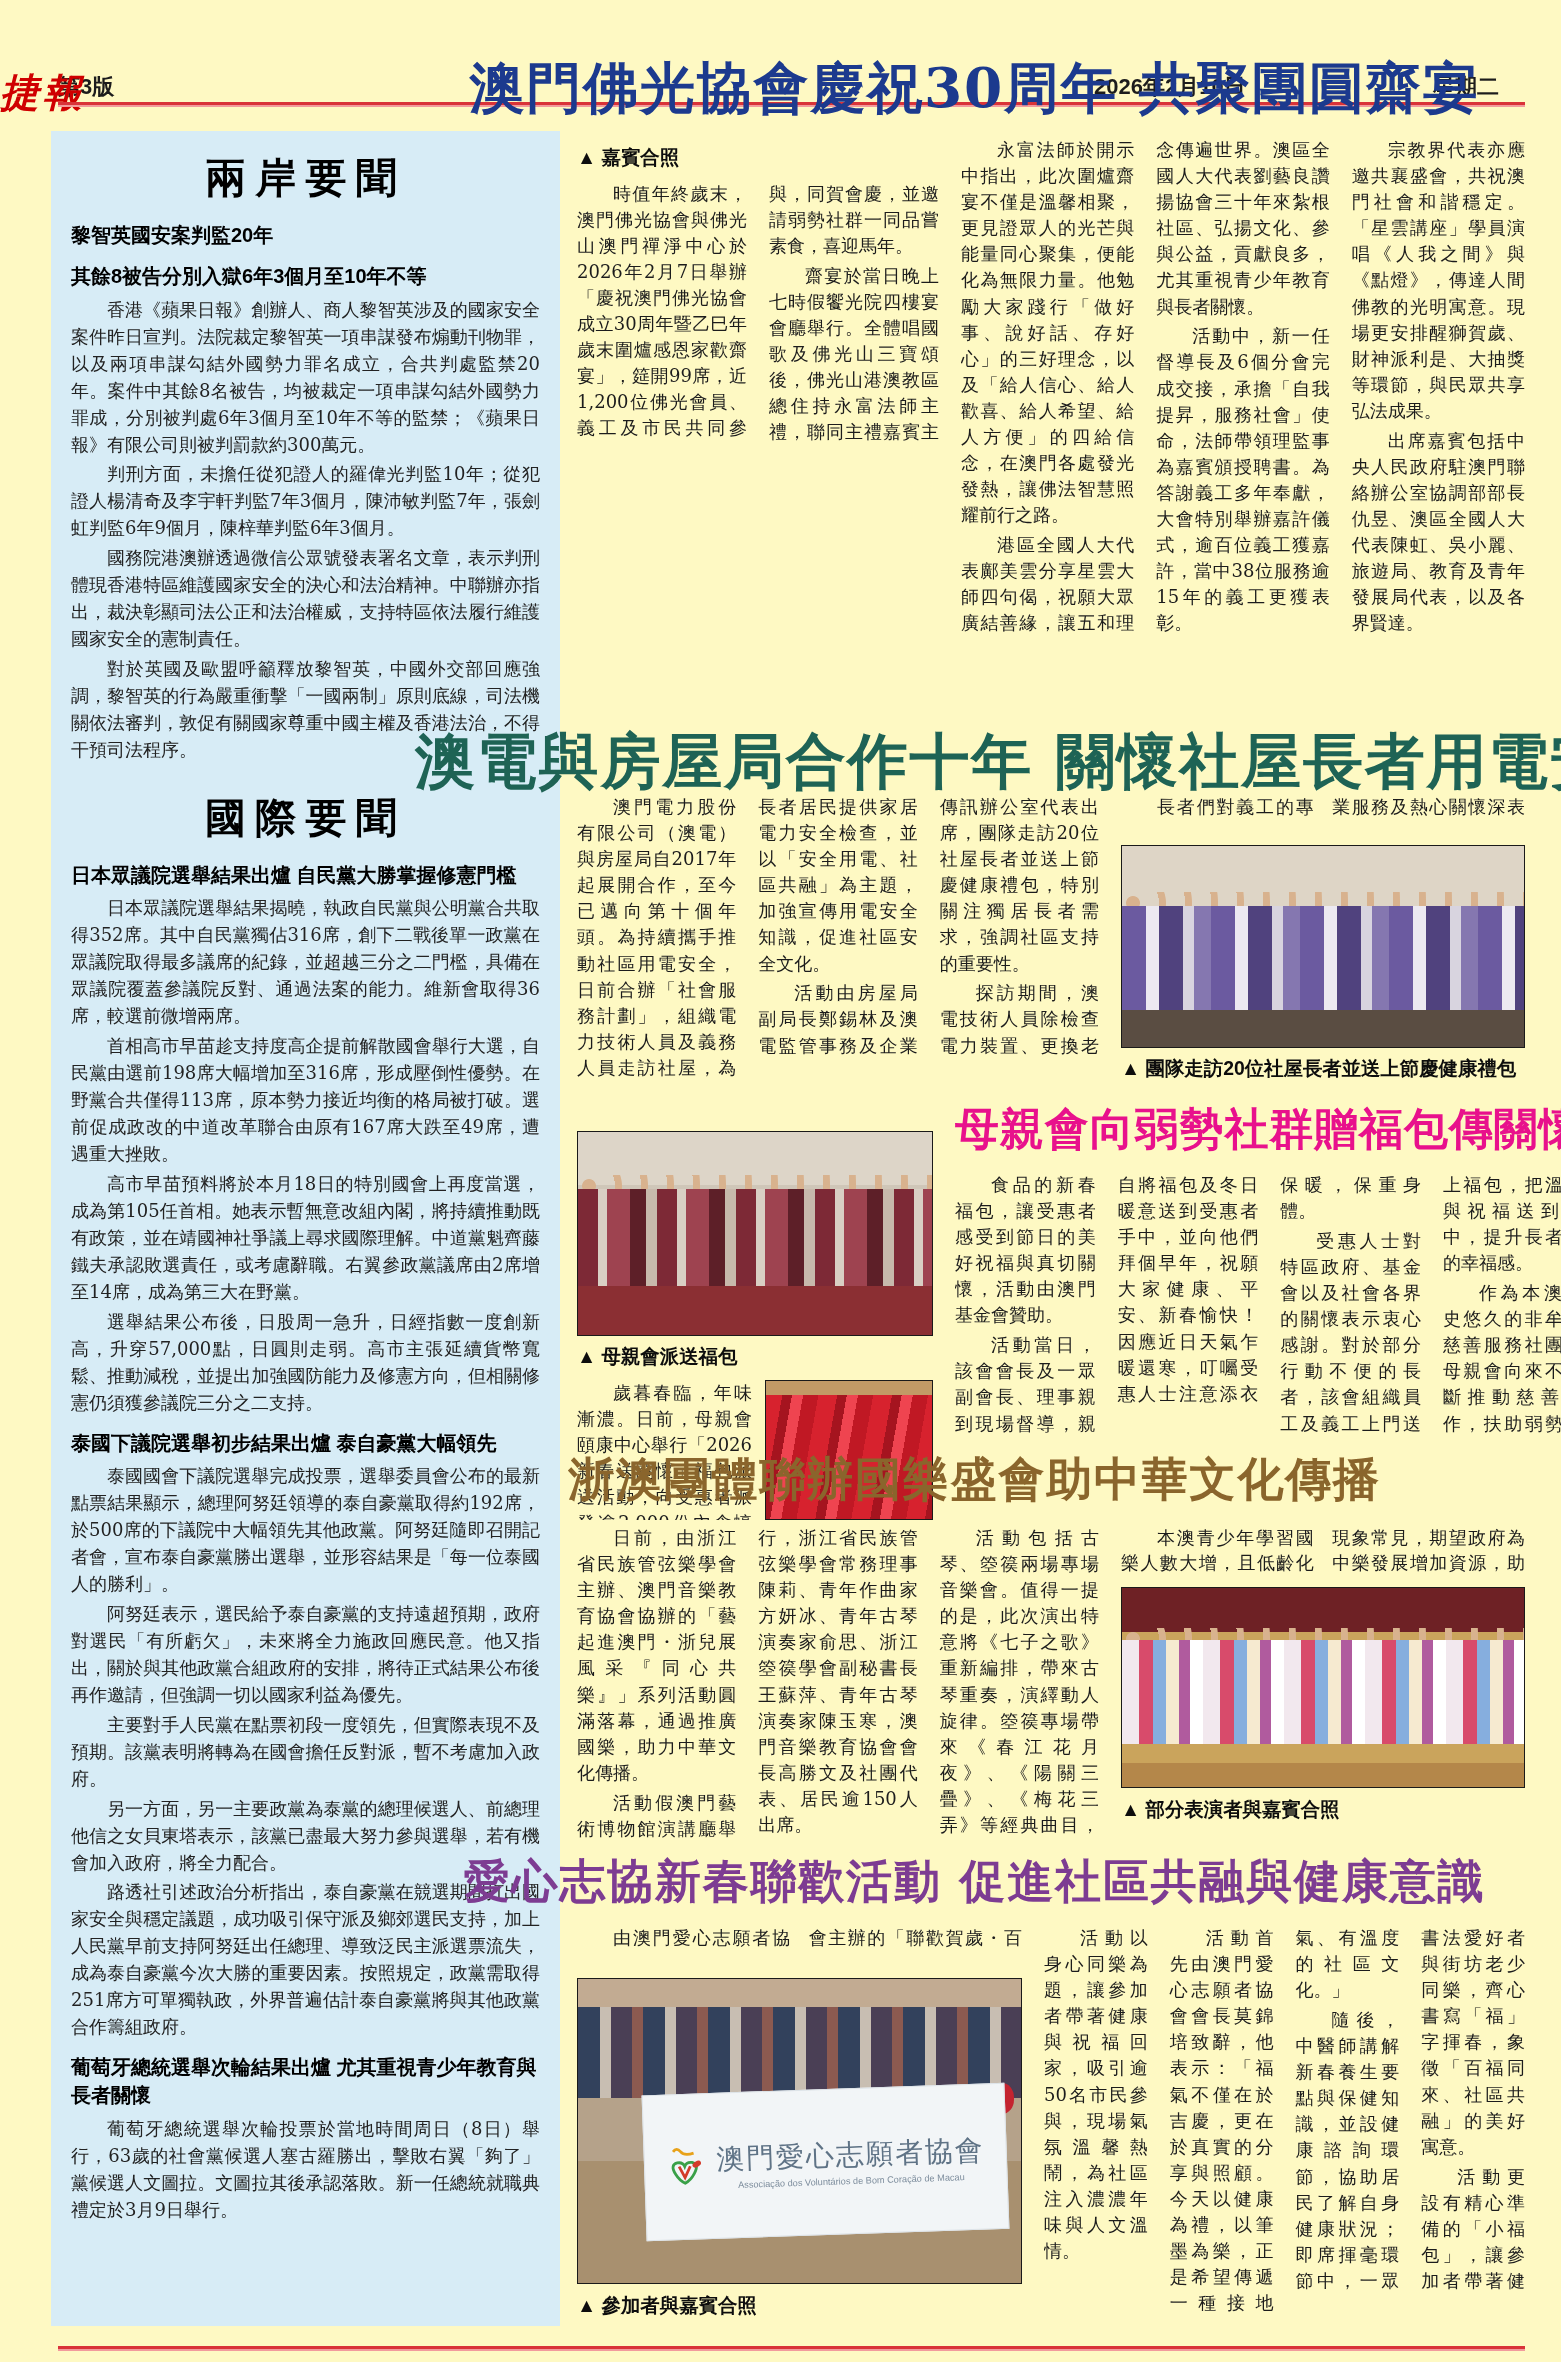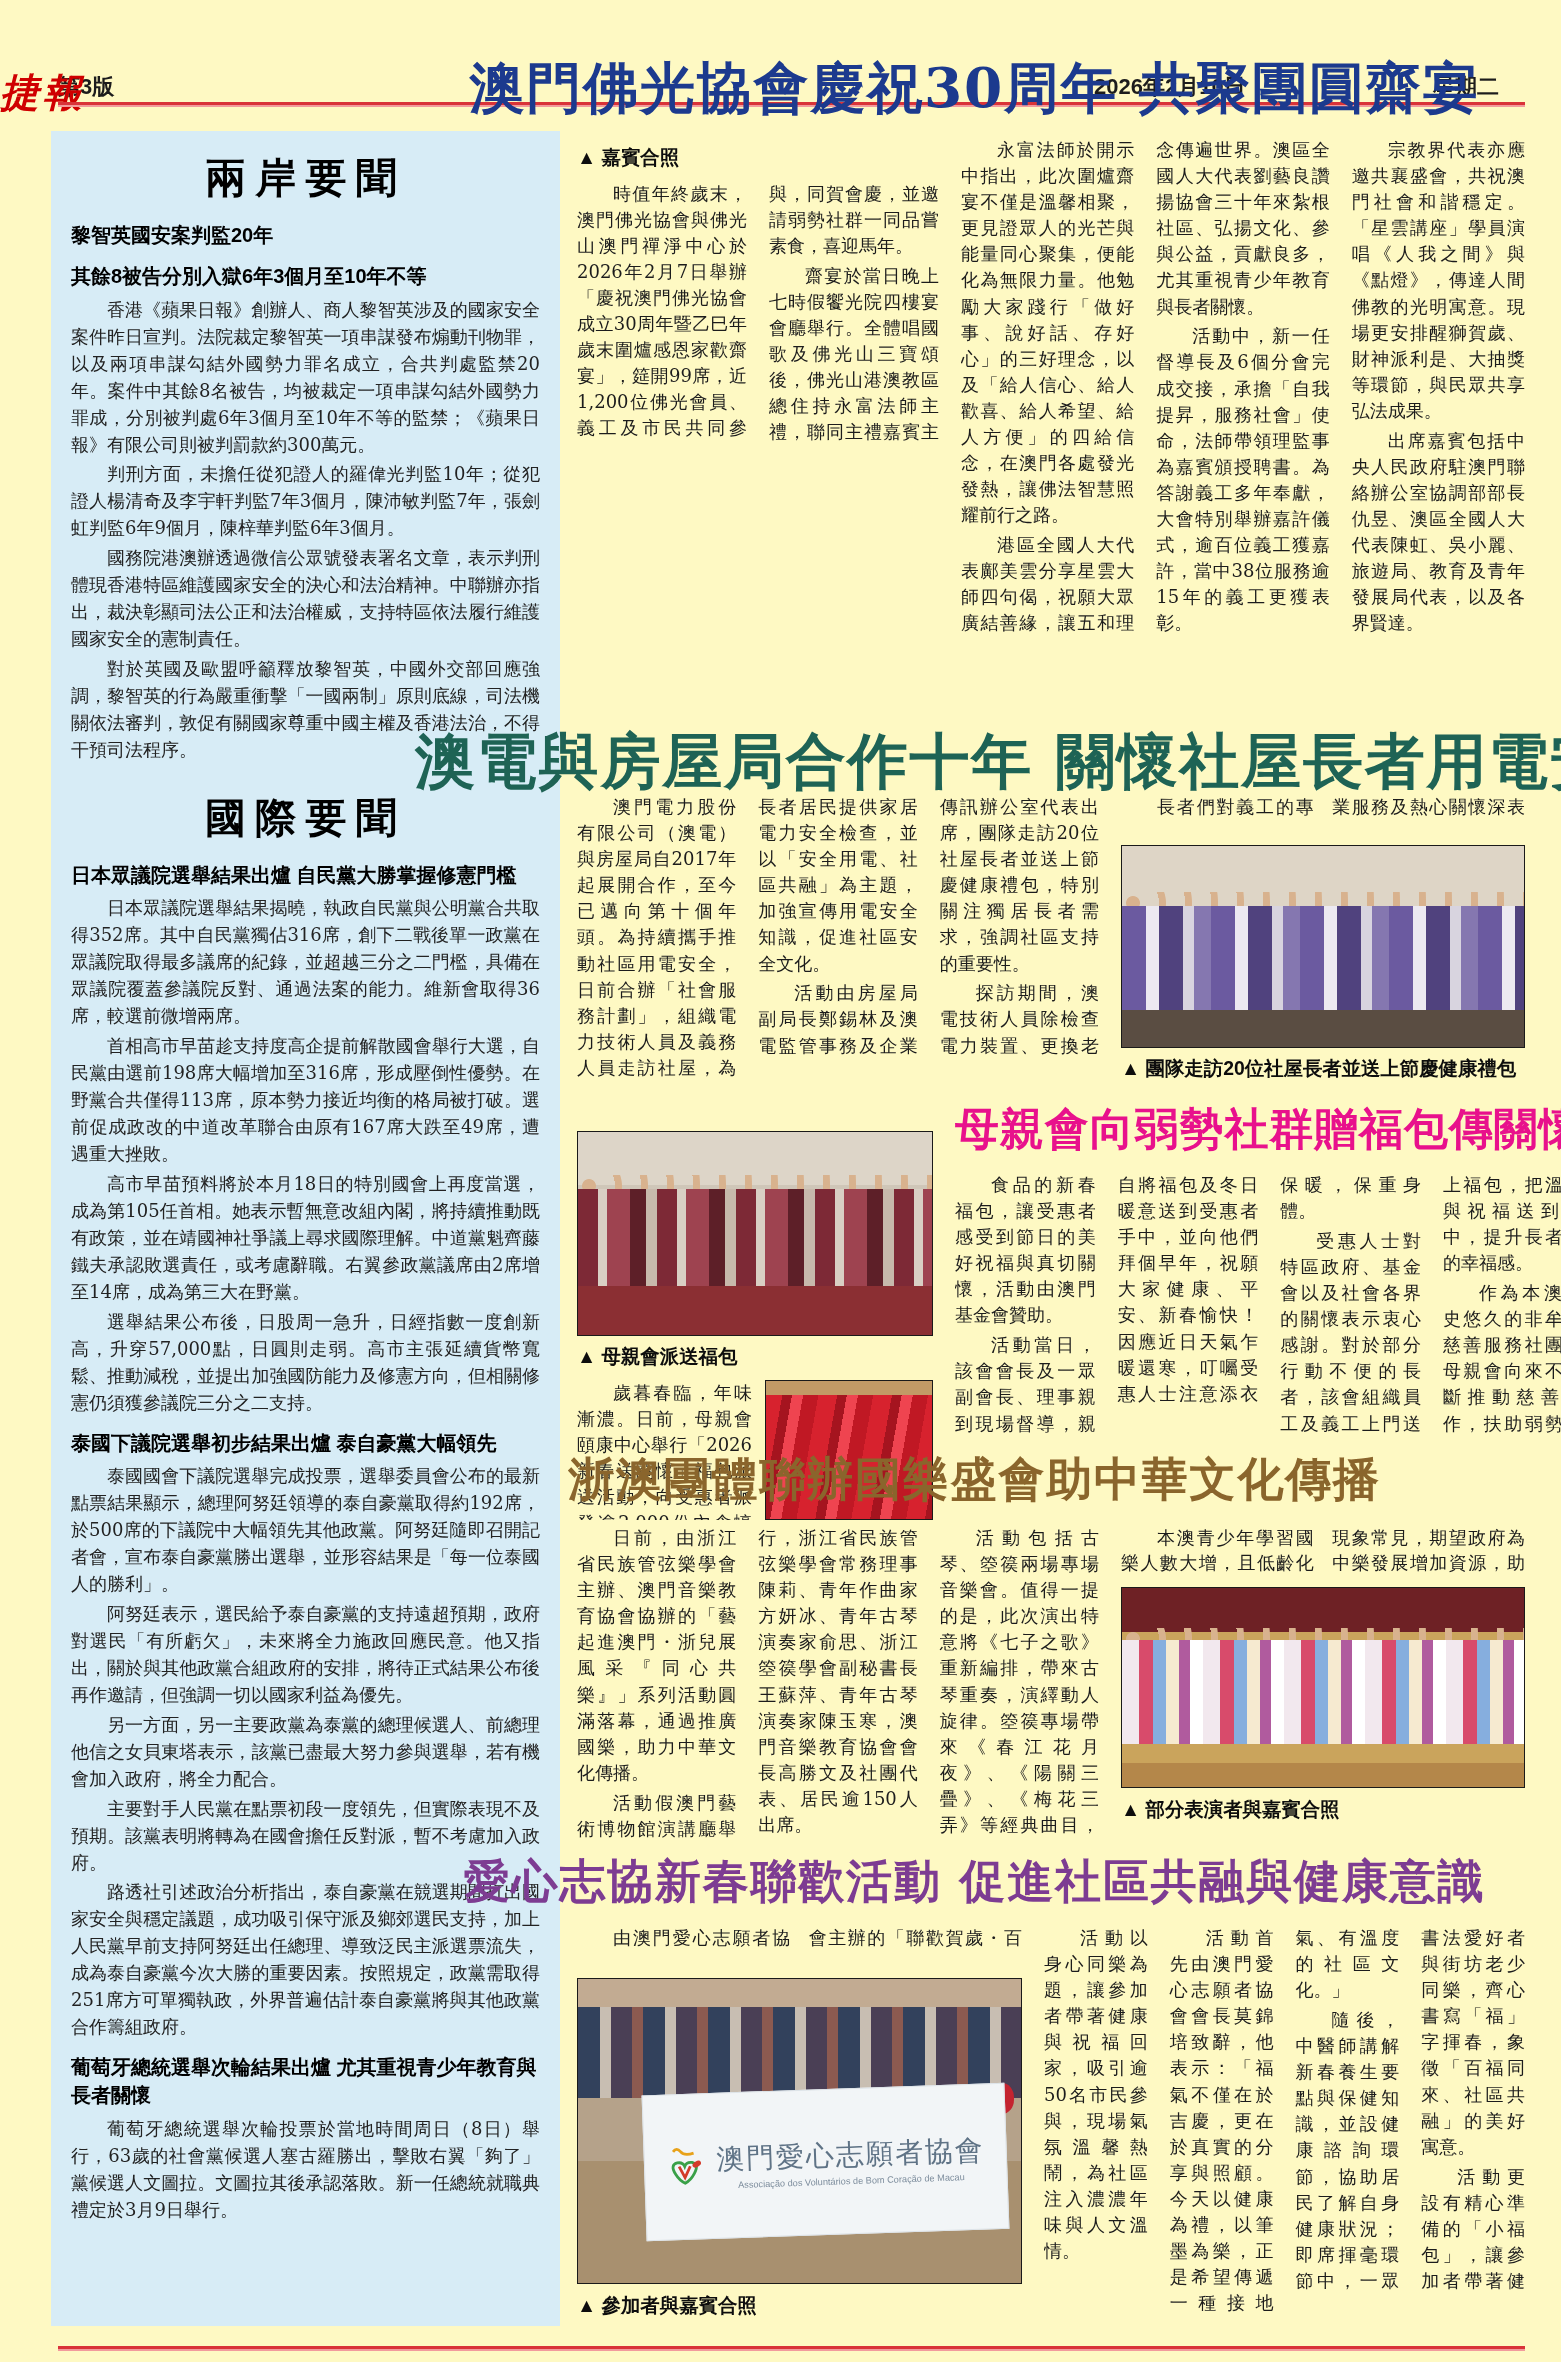--- a/index.html
+++ b/index.html
@@ -114,22 +114,22 @@
       <p class="sb-title">日本眾議院選舉結果出爐 自民黨大勝掌握修憲門檻</p>
       <p class="body">日本眾議院選舉結果揭曉，執政自民黨與公明黨合共取得352席。其中自民黨獨佔316席，創下二戰後單一政黨在眾議院取得最多議席的紀錄，並超越三分之二門檻，具備在眾議院覆蓋參議院反對、通過法案的能力。維新會取得36席，較選前微增兩席。</p>
       <p class="body">首相高市早苗趁支持度高企提前解散國會舉行大選，自民黨由選前198席大幅增加至316席，形成壓倒性優勢。在野黨合共僅得113席，原本勢力接近均衡的格局被打破。選前促成政改的中道改革聯合由原有167席大跌至49席，遭遇重大挫敗。</p>
       <p class="body">高市早苗預料將於本月18日的特別國會上再度當選，成為第105任首相。她表示暫無意改組內閣，將持續推動既有政策，並在靖國神社爭議上尋求國際理解。中道黨魁齊藤鐵夫承認敗選責任，或考慮辭職。右翼參政黨議席由2席增至14席，成為第三大在野黨。</p>
       <p class="body">選舉結果公布後，日股周一急升，日經指數一度創新高，升穿57,000點，日圓則走弱。高市主張延續貨幣寬鬆、推動減稅，並提出加強國防能力及修憲方向，但相關修憲仍須獲參議院三分之二支持。</p>
     </div>
     <div>
       <p class="sb-title">泰國下議院選舉初步結果出爐 泰自豪黨大幅領先</p>
       <p class="body">泰國國會下議院選舉完成投票，選舉委員會公布的最新點票結果顯示，總理阿努廷領導的泰自豪黨取得約192席，於500席的下議院中大幅領先其他政黨。阿努廷隨即召開記者會，宣布泰自豪黨勝出選舉，並形容結果是「每一位泰國人的勝利」。</p>
       <p class="body">阿努廷表示，選民給予泰自豪黨的支持遠超預期，政府對選民「有所虧欠」，未來將全力施政回應民意。他又指出，關於與其他政黨合組政府的安排，將待正式結果公布後再作邀請，但強調一切以國家利益為優先。</p>
+      <p class="body">主要對手人民黨在點票初段一度領先，但實際表現不及預期。該黨表明將轉為在國會擔任反對派，暫不考慮加入政府。</p>
       <p class="body">另一方面，另一主要政黨為泰黨的總理候選人、前總理他信之女貝東塔表示，該黨已盡最大努力參與選舉，若有機會加入政府，將全力配合。</p>
-      <p class="body">主要對手人民黨在點票初段一度領先，但實際表現不及預期。該黨表明將轉為在國會擔任反對派，暫不考慮加入政府。</p>
       <p class="body">路透社引述政治分析指出，泰自豪黨在競選期間打出國家安全與穩定議題，成功吸引保守派及鄉郊選民支持，加上人民黨早前支持阿努廷出任總理、導致泛民主派選票流失，成為泰自豪黨今次大勝的重要因素。按照規定，政黨需取得251席方可單獨執政，外界普遍估計泰自豪黨將與其他政黨合作籌組政府。</p>
     </div>
     <div>
       <p class="sb-title">葡萄牙總統選舉次輪結果出爐 尤其重視青少年教育與長者關懷</p>
       <p class="body">葡萄牙總統選舉次輪投票於當地時間周日（8日）舉行，63歲的社會黨候選人塞古羅勝出，擊敗右翼「夠了」黨候選人文圖拉。文圖拉其後承認落敗。新一任總統就職典禮定於3月9日舉行。</p>
 
     </div>
   </aside>
 
   <h1 class="hl hl1">澳門佛光協會慶祝30周年 共聚團圓齋宴</h1>

